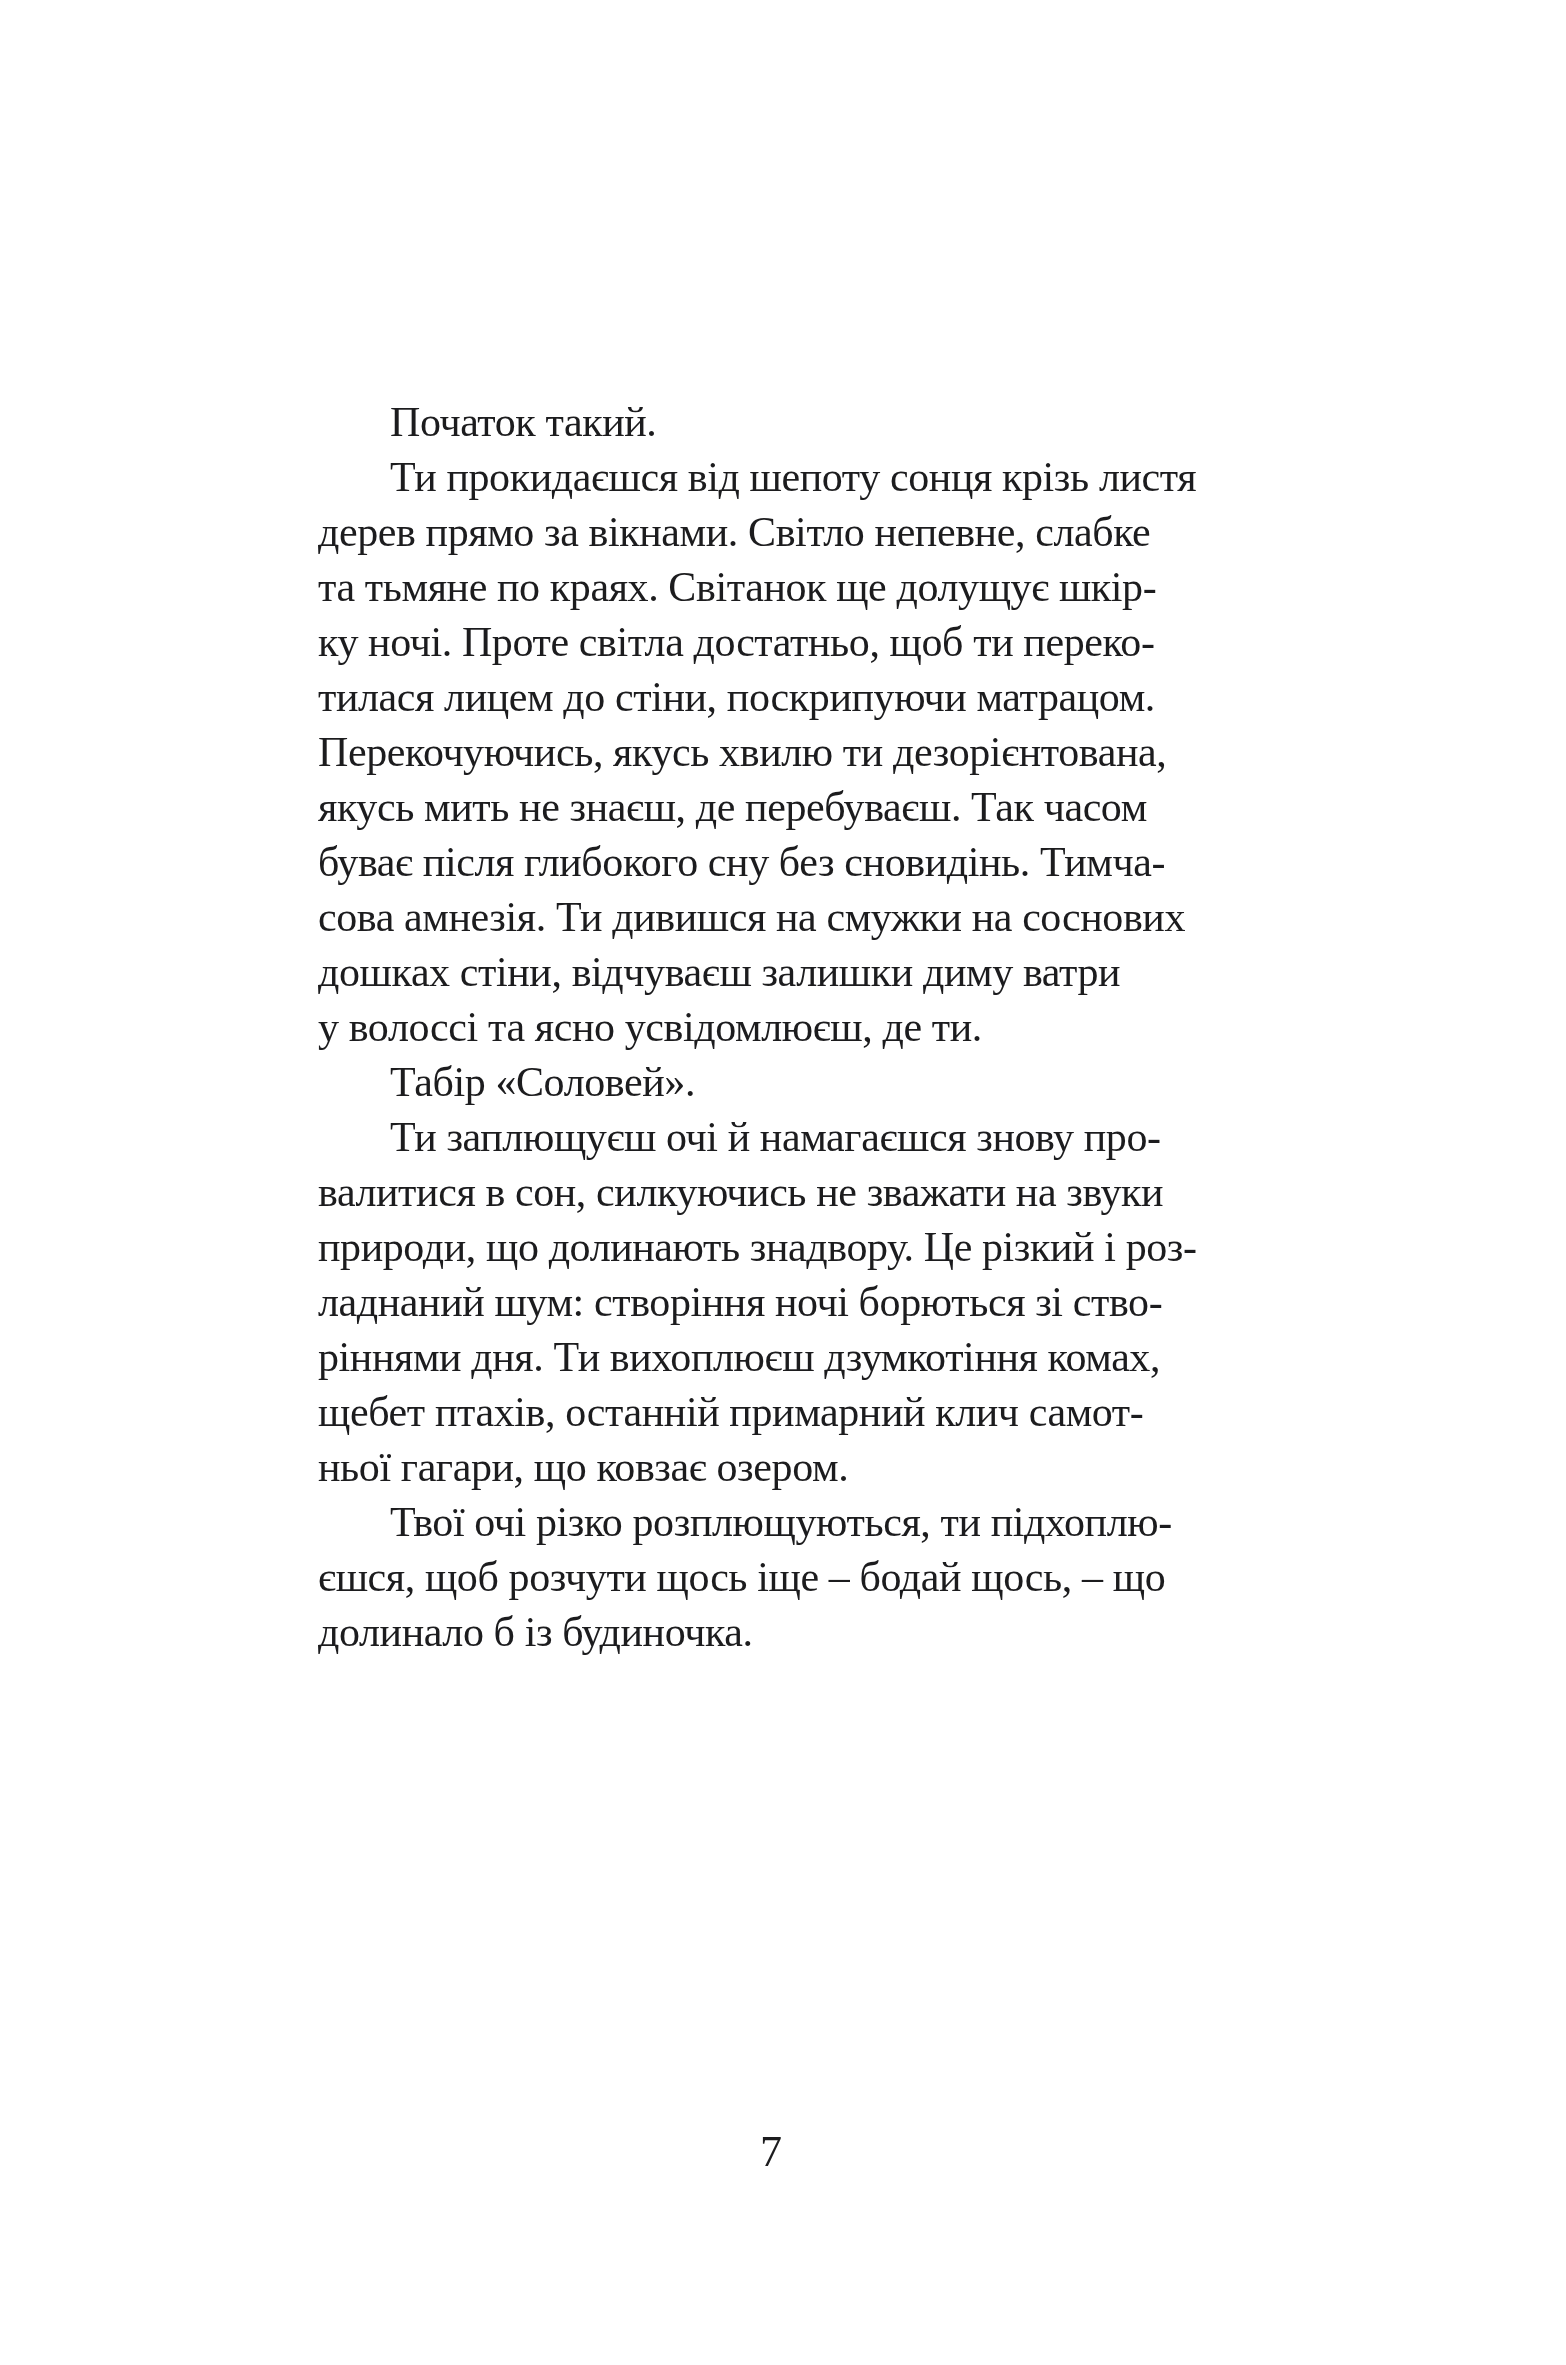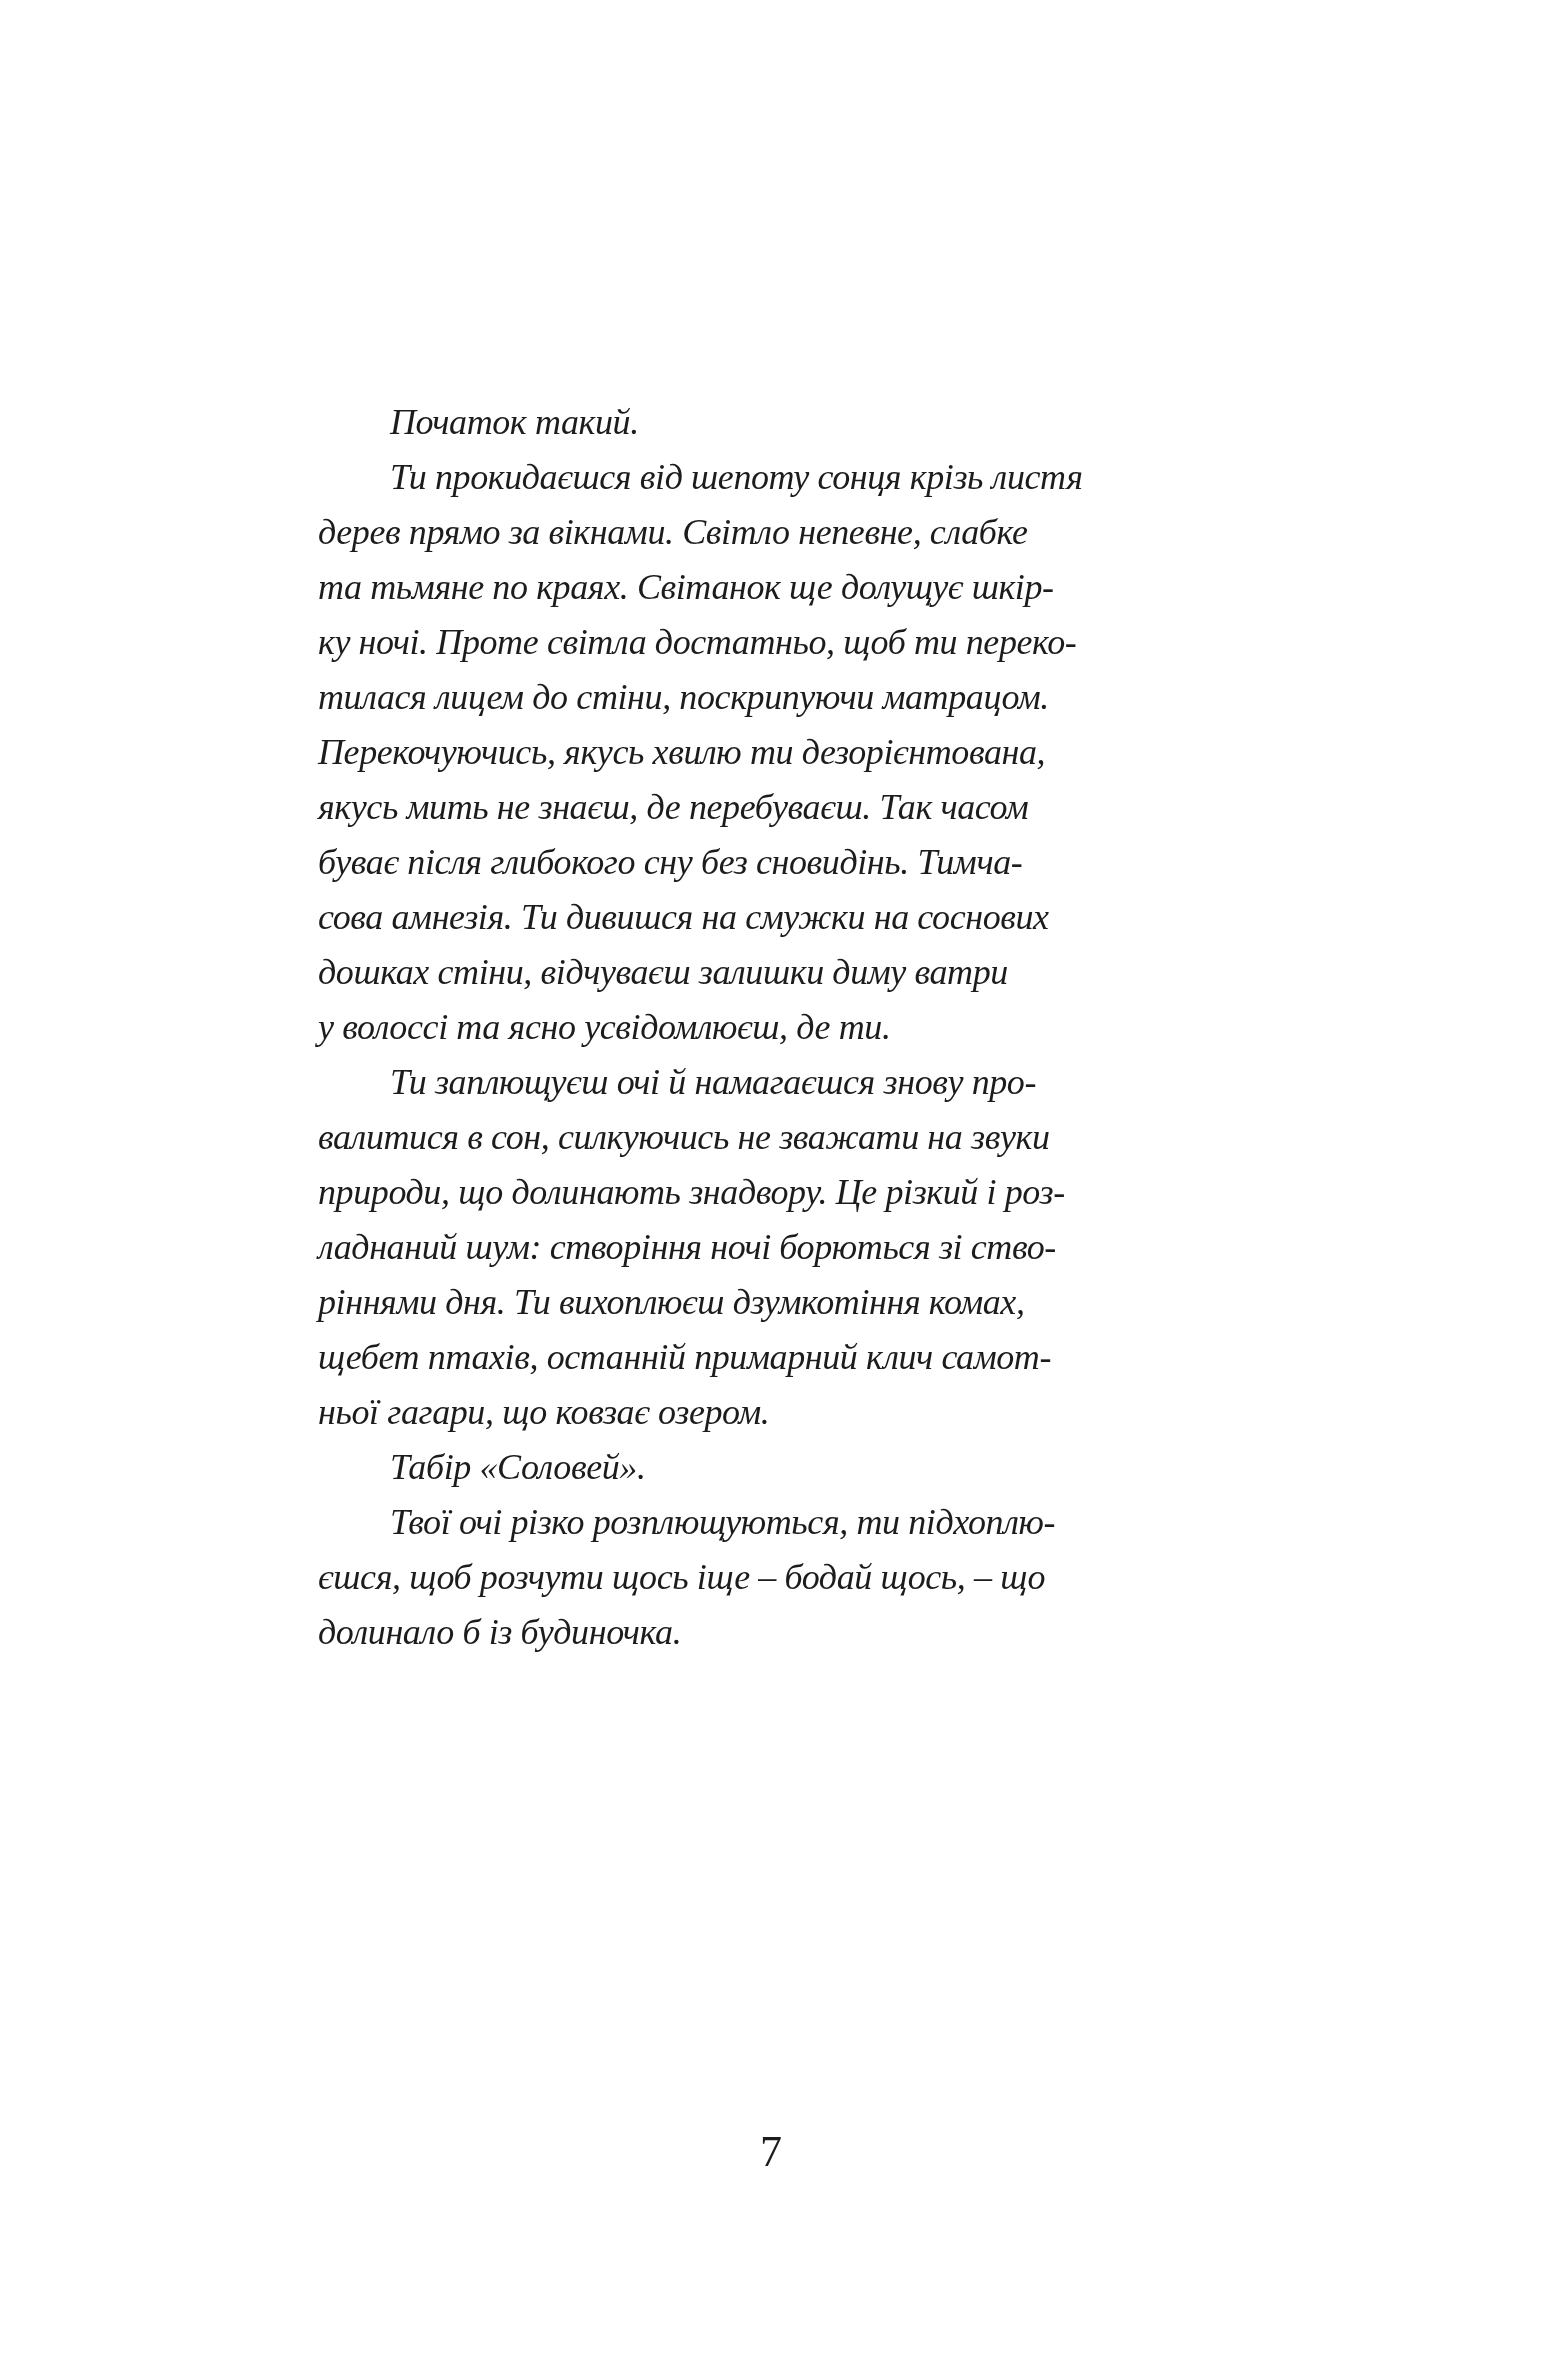--- a/index.html
+++ b/index.html
@@ -12,22 +12,21 @@
     height: 2366px;
     background: #ffffff;
     overflow: hidden;
     font-family: "Liberation Serif", serif;
   }
   .text-block {
     position: absolute;
     left: 318px;
     top: 395px;
     color: #1c1c1e;
-    font-style: italic;
-    font-size: 36px;
+    font-size: 42px;
     line-height: 55px;
     letter-spacing: -0.4px;
   }
   .text-block p {
     margin: 0;
     padding: 0;
     white-space: pre-line;   
     width: max-content;
     text-indent: 72px;       
   }
@@ -53,27 +52,27 @@
 дерев прямо за вікнами. Світло непевне, слабке
 та тьмяне по краях. Світанок ще долущує шкір-
 ку ночі. Проте світла достатньо, щоб ти переко-
 тилася лицем до стіни, поскрипуючи матрацом.
 Перекочуючись, якусь хвилю ти дезорієнтована,
 якусь мить не знаєш, де перебуваєш. Так часом
 буває після глибокого сну без сновидінь. Тимча-
 сова амнезія. Ти дивишся на смужки на соснових
 дошках стіни, відчуваєш залишки диму ватри
 у волоссі та ясно усвідомлюєш, де ти.</p>
+    <p>Табір «Соловей».</p>
     <p>Ти заплющуєш очі й намагаєшся знову про-
 валитися в сон, силкуючись не зважати на звуки
 природи, що долинають знадвору. Це різкий і роз-
 ладнаний шум: створіння ночі борються зі ство-
 ріннями дня. Ти вихоплюєш дзумкотіння комах,
 щебет птахів, останній примарний клич самот-
 ньої гагари, що ковзає озером.</p>
-    <p>Табір «Соловей».</p>
     <p>Твої очі різко розплющуються, ти підхоплю-
 єшся, щоб розчути щось іще – бодай щось, – що
 долинало б із будиночка.</p>
   </div>
   <div class="folio">7</div>
 </div>
 
 
 </body></html>

